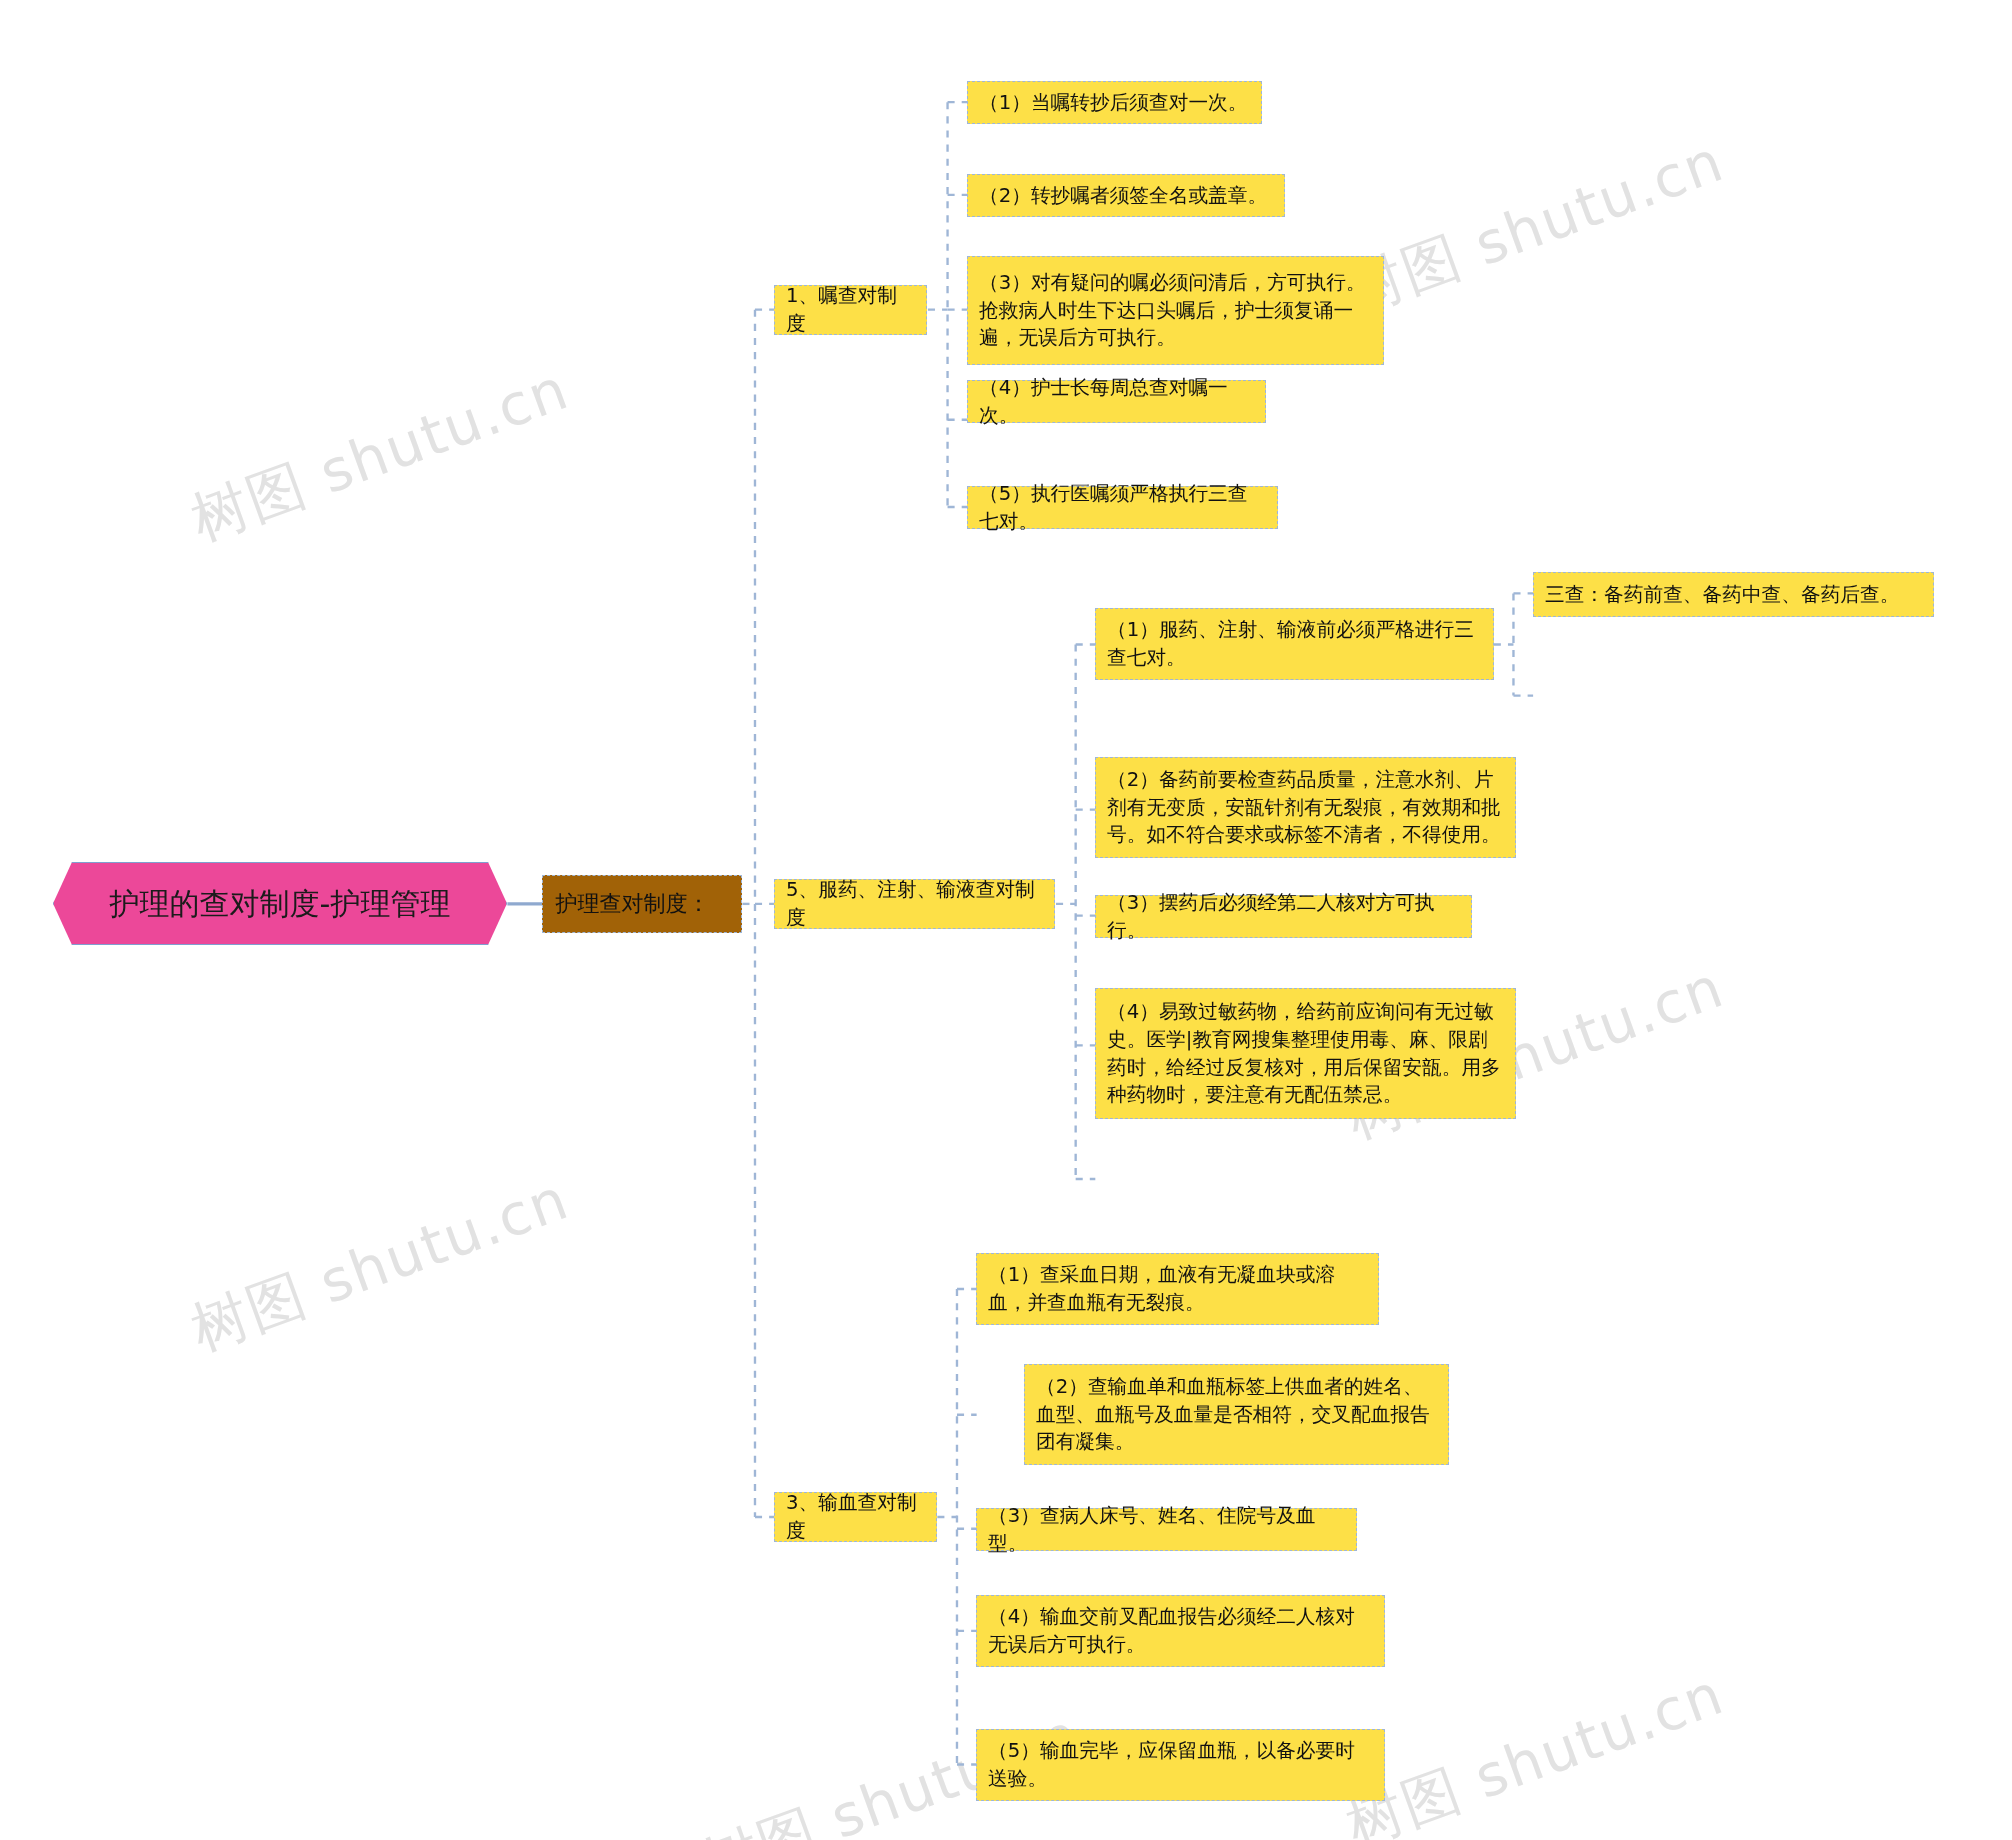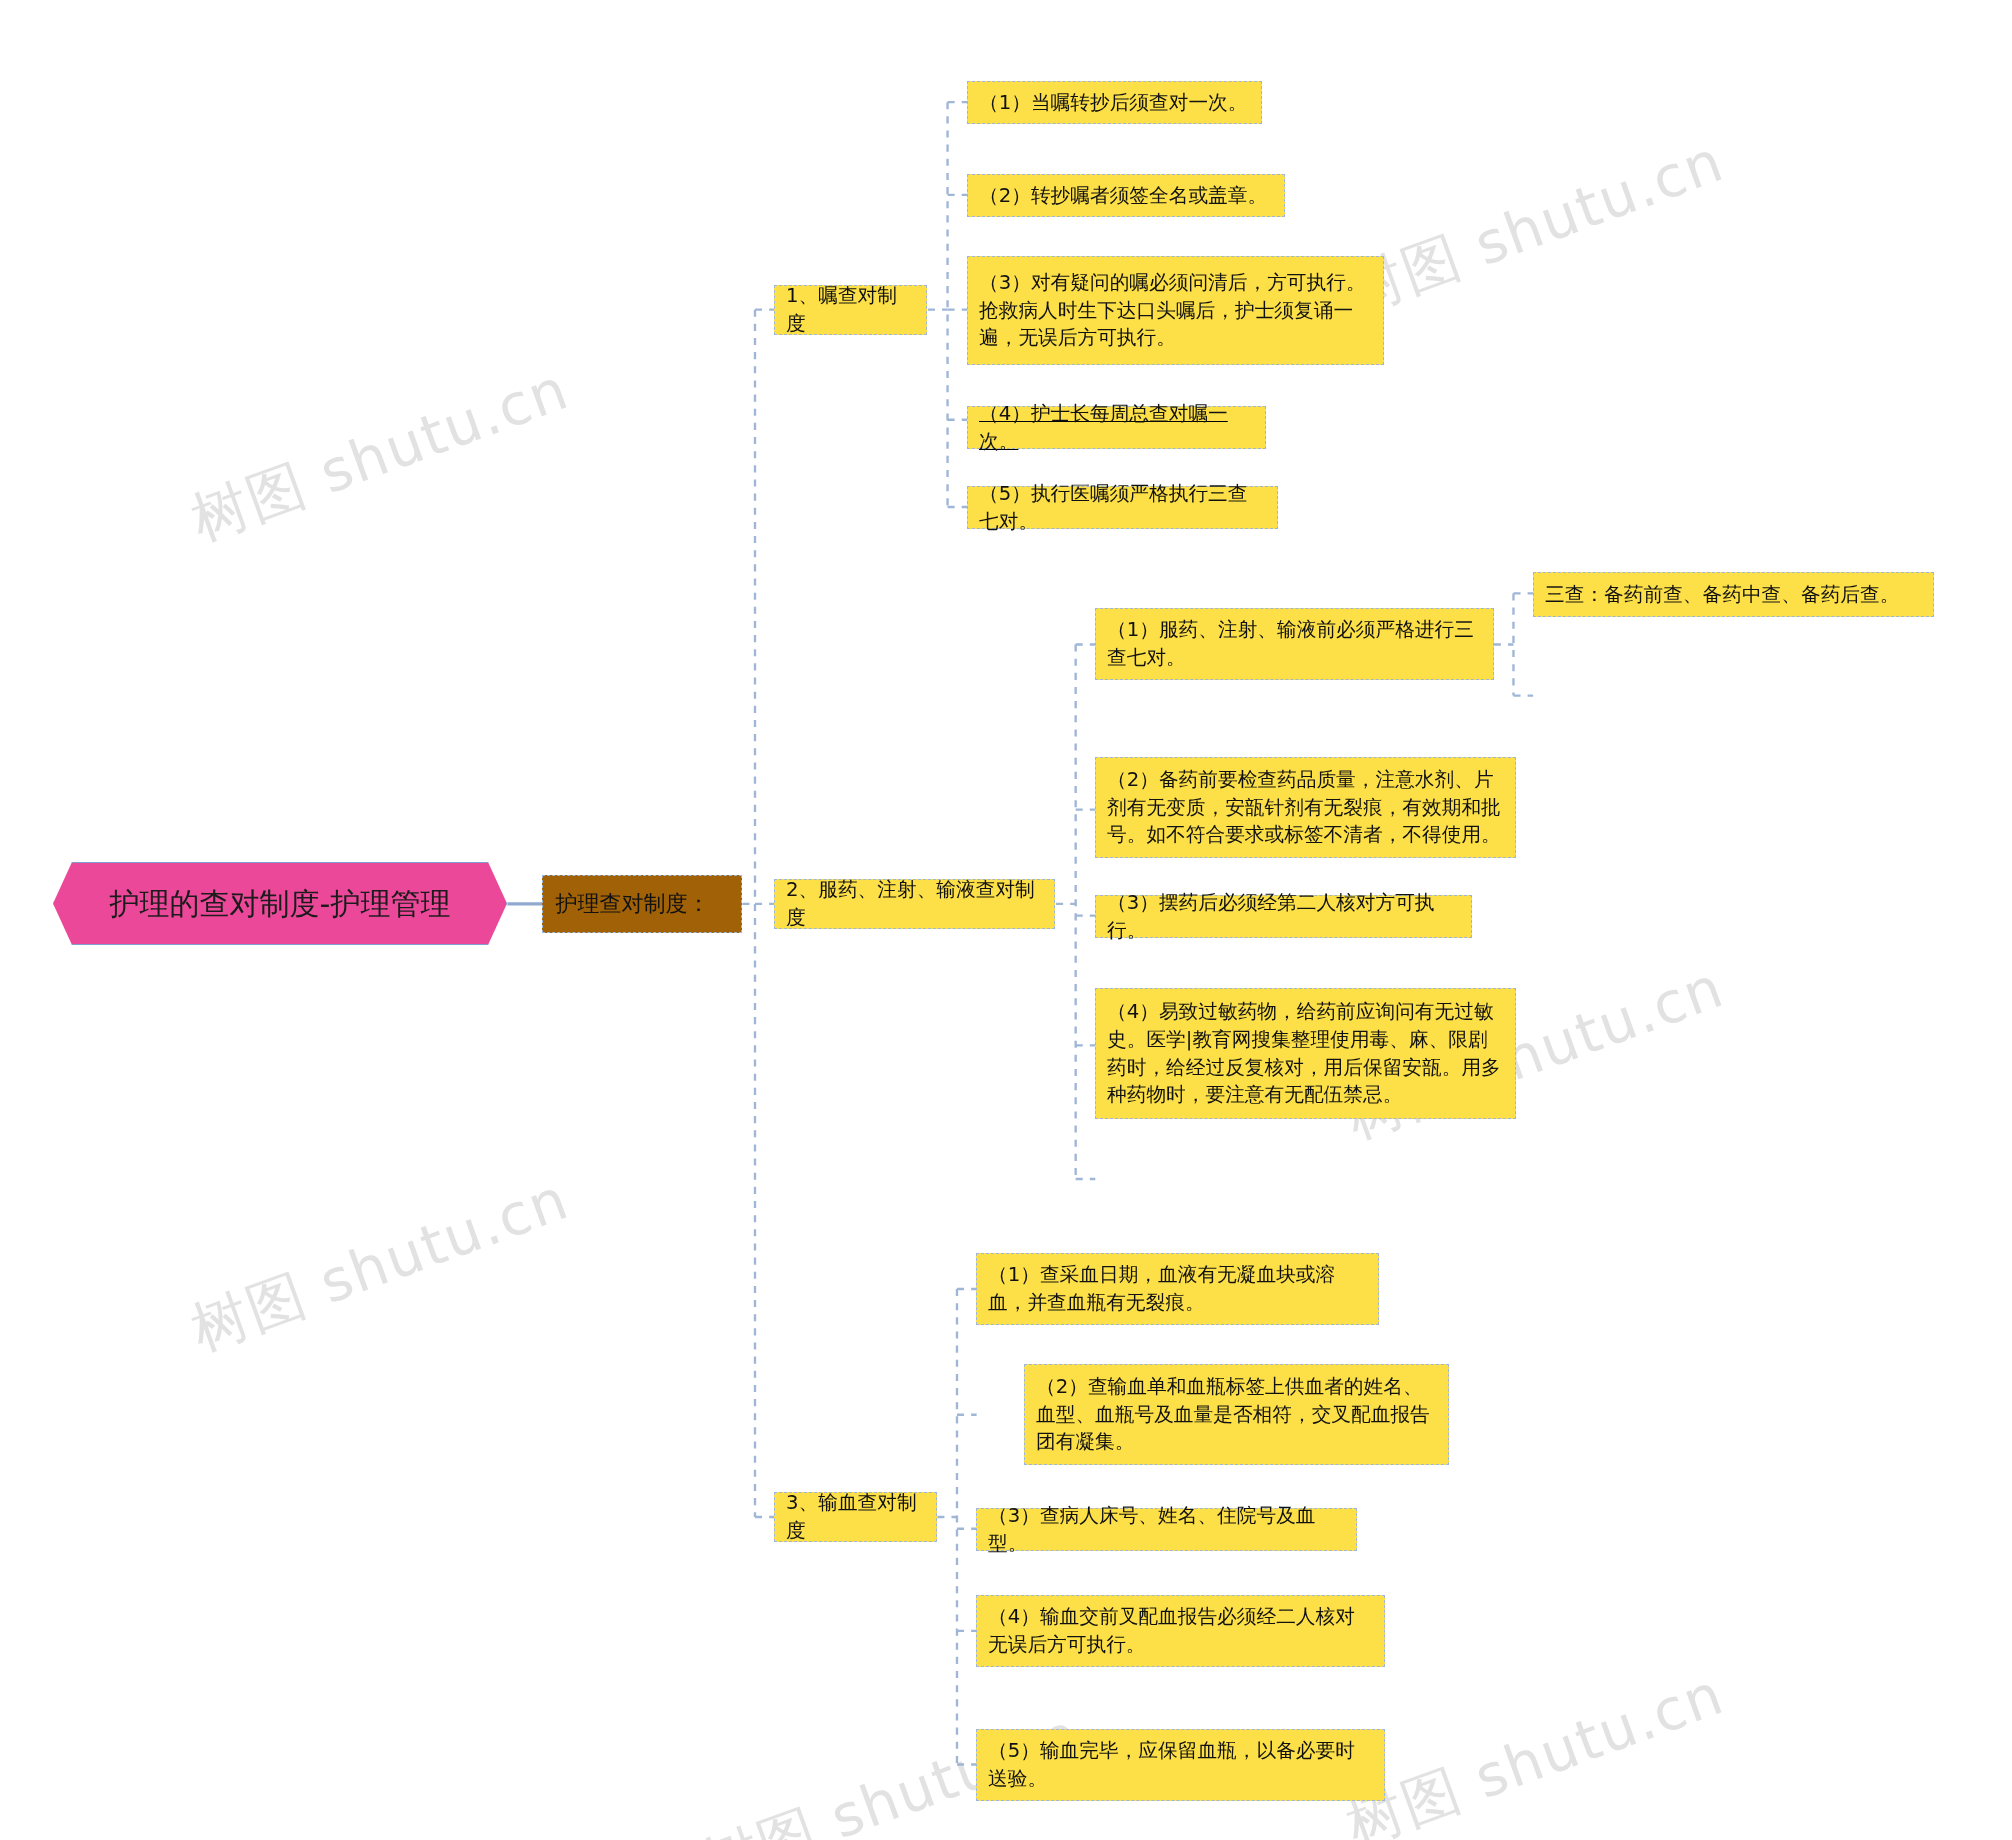--- a/index.html
+++ b/index.html
@@ -153,30 +153,30 @@
   </div>
 
   <div class="node lvl3" style="left:967px;top:174px;width:318px;height:43px;">
     <span class="txt">（2）转抄嘱者须签全名或盖章。</span>
   </div>
 
   <div class="node lvl3" style="left:967px;top:256px;width:417px;height:109px;">
     <span class="txt">（3）对有疑问的嘱必须问清后，方可执行。抢救病人时生下达口头嘱后，护士须复诵一遍，无误后方可执行。</span>
   </div>
 
-  <div class="node lvl3" style="left:967px;top:406px;width:299px;height:43px;text-decoration:underline;">
+  <div class="node lvl3" style="left:967px;top:380px;width:299px;height:43px;">
     <span class="txt">（4）护士长每周总查对嘱一次。</span>
   </div>
 
   <div class="node lvl3" style="left:967px;top:486px;width:311px;height:43px;">
     <span class="txt">（5）执行医嘱须严格执行三查七对。</span>
   </div>
 
   <div class="node lvl2" style="left:774px;top:879px;width:281px;height:50px;">
-    <span class="txt">2、服药、注射、输液查对制度</span>
+    <span class="txt">5、服药、注射、输液查对制度</span>
   </div>
 
   <div class="node lvl3" style="left:1095px;top:608px;width:399px;height:72px;">
     <span class="txt">（1）服药、注射、输液前必须严格进行三查七对。</span>
   </div>
 
   <div class="node lvl4" style="left:1533px;top:572px;width:401px;height:45px;">
     <span class="txt">三查：备药前查、备药中查、备药后查。</span>
   </div>
 

